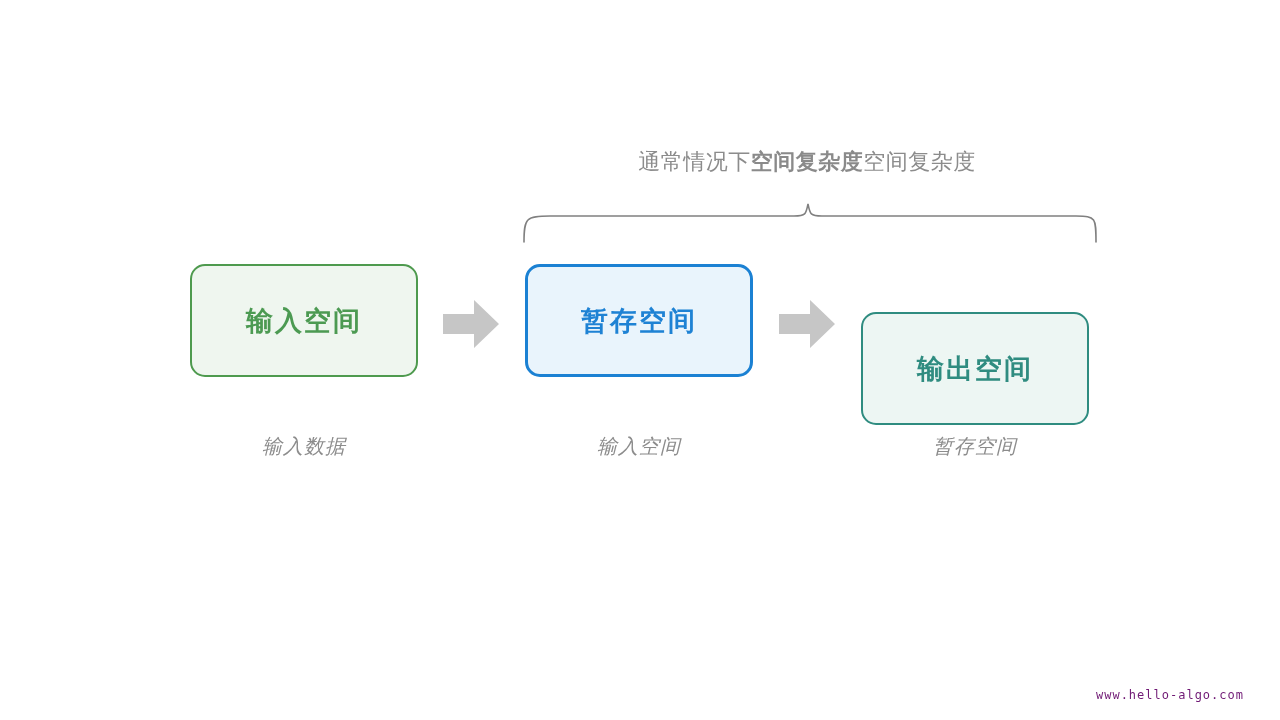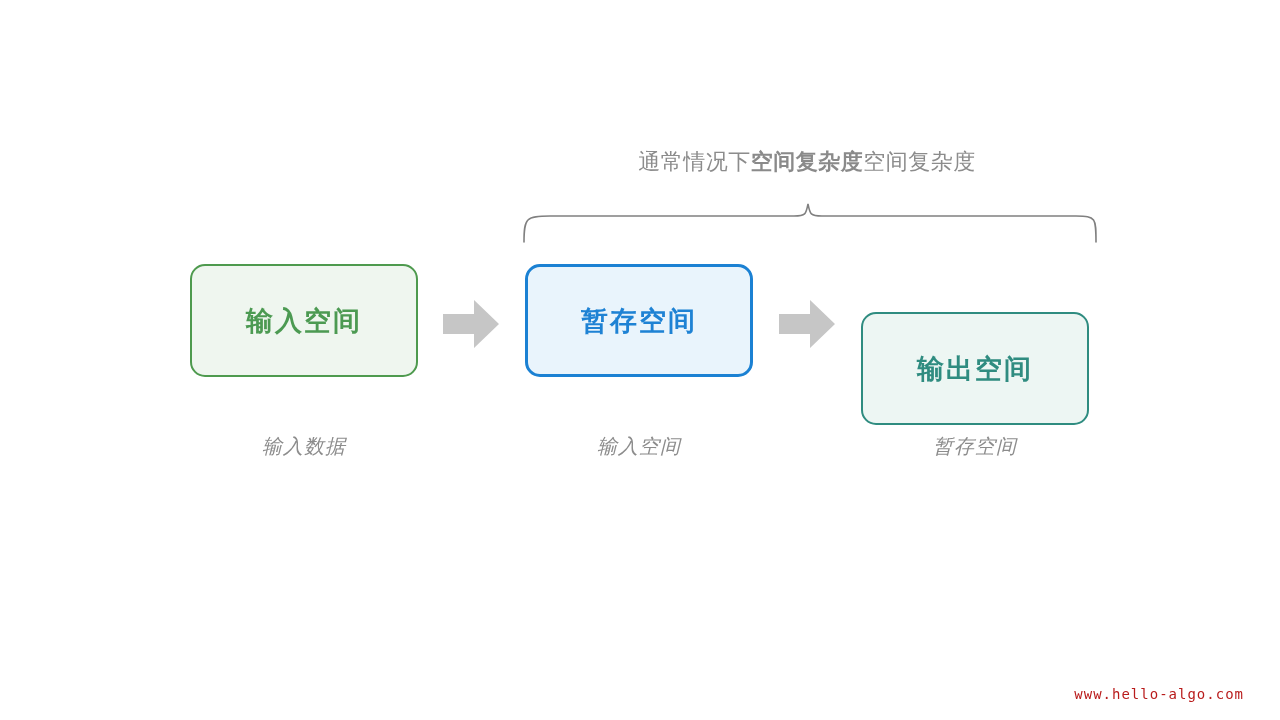--- a/index.html
+++ b/index.html
@@ -113,22 +113,22 @@
   .sub-buffer { left: 525px; }
   .sub-output { left: 861px; }
   .sublabels div { white-space: nowrap; }
 
   
   .watermark {
     position: absolute;
     right: 36px;
     bottom: 18px;
     font-family: "DejaVu Sans Mono", "Liberation Mono", monospace;
-    font-size: 14px;
-    color: #b91c1c;
+    font-size: 12px;
+    color: #701a75;
     letter-spacing: 1px;
   }
 </style>
 </head>
 <body>
 
 <div id="canvas">
 
   <div class="scope-caption">
     <span class="scope-caption-inner"><span class="plain">通常情况下</span><span class="strong">空间复杂度</span><span class="plain">空间复杂度</span></span>

